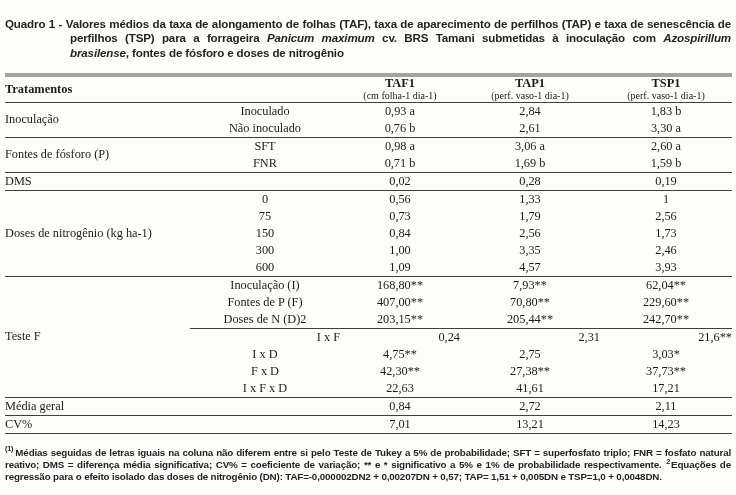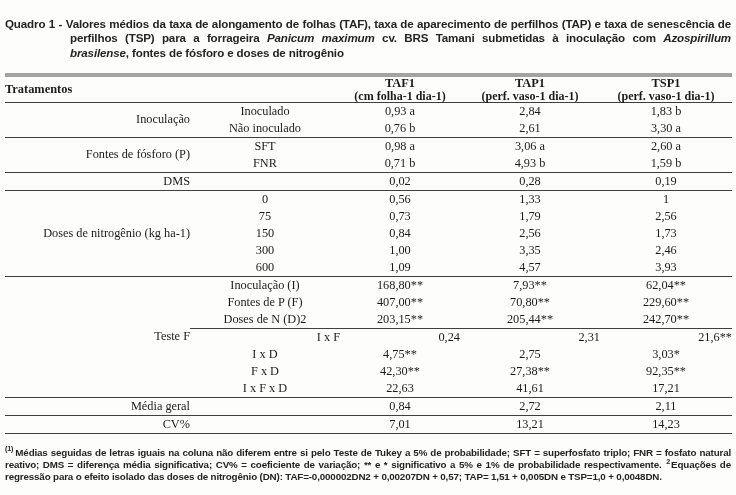--- a/index.html
+++ b/index.html
@@ -25,26 +25,26 @@
     border-top:4px solid #a3a3a3;
     font-family:"Liberation Serif",serif;
   }
   table.data th,table.data td{padding:0;margin:0;}
   thead th{
     vertical-align:middle;
     padding:3px 0 3px 0;border-bottom:1px solid #3f3f3f;
   }
   th.trat{text-align:left;vertical-align:middle;font-weight:700;font-size:12.4px;padding-left:3px;}
   .cname{display:block;font-weight:700;font-size:12.4px;line-height:13px;}
-  .cunit{display:block;font-weight:700;font-size:12px;line-height:12px;}
+  .cunit{display:block;font-weight:400;font-size:10px;line-height:12px;}
   tbody td{
     height:17px;line-height:17px;font-size:12.3px;
     text-align:center;vertical-align:middle;white-space:nowrap;
   }
-  td.glabel{text-align:right;vertical-align:middle;padding-left:3px;}
+  td.glabel{text-align:left;vertical-align:middle;padding-left:3px;}
   tr.group-end td{border-bottom:1px solid #3f3f3f;}
   td.glabel{border-bottom:1px solid #3f3f3f;}
   tr.divider-top td{border-top:1px solid #3f3f3f;text-align:right;}
   
   .footnote{
     margin:13px 0 0 0;width:726px;box-sizing:border-box;
     font-family:Liberation Sans, sans-serif;
     font-weight:700;font-size:9.8px;line-height:12.4px;
     letter-spacing:-0.15px;color:#242424;text-align:justify;
   }
@@ -103,21 +103,21 @@
       <tr>
         <td class="glabel" rowspan="2">Fontes de fósforo (P)</td>
         <td>SFT</td>
         <td>0,98 a</td>
         <td>3,06 a</td>
         <td>2,60 a</td>
       </tr>
       <tr class="group-end">
         <td>FNR</td>
         <td>0,71 b</td>
-        <td>4,93 b</td>
+        <td>1,69 b</td>
         <td>1,59 b</td>
       </tr>
 
       <tr class="group-end">
         <td class="glabel">DMS</td>
         <td></td>
         <td>0,02</td>
         <td>0,28</td>
         <td>0,19</td>
       </tr>
@@ -182,21 +182,21 @@
       <tr>
         <td>I x D</td>
         <td>4,75**</td>
         <td>2,75</td>
         <td>3,03*</td>
       </tr>
       <tr>
         <td>F x D</td>
         <td>42,30**</td>
         <td>27,38**</td>
-        <td>92,35**</td>
+        <td>37,73**</td>
       </tr>
       <tr class="group-end">
         <td>I x F x D</td>
         <td>22,63</td>
         <td>41,61</td>
         <td>17,21</td>
       </tr>
 
       <tr class="group-end">
         <td class="glabel">Média geral</td>

